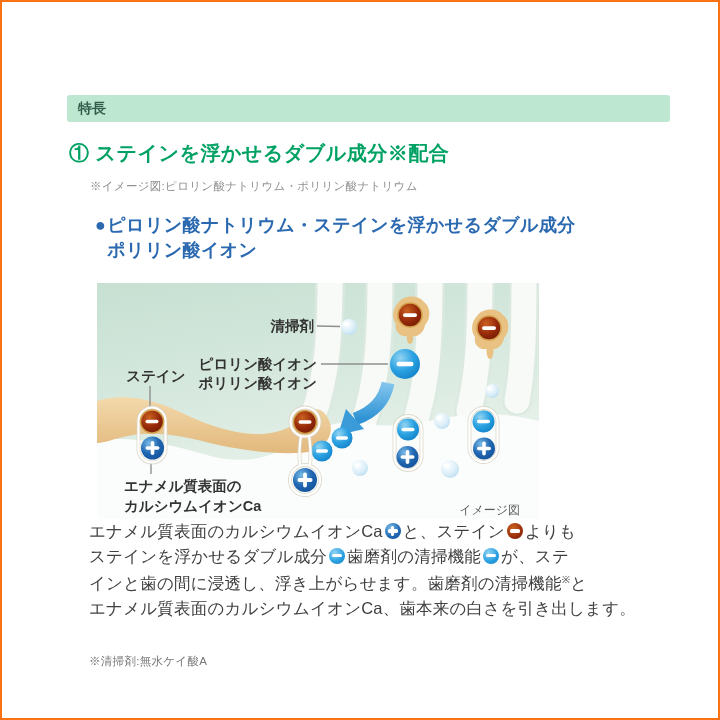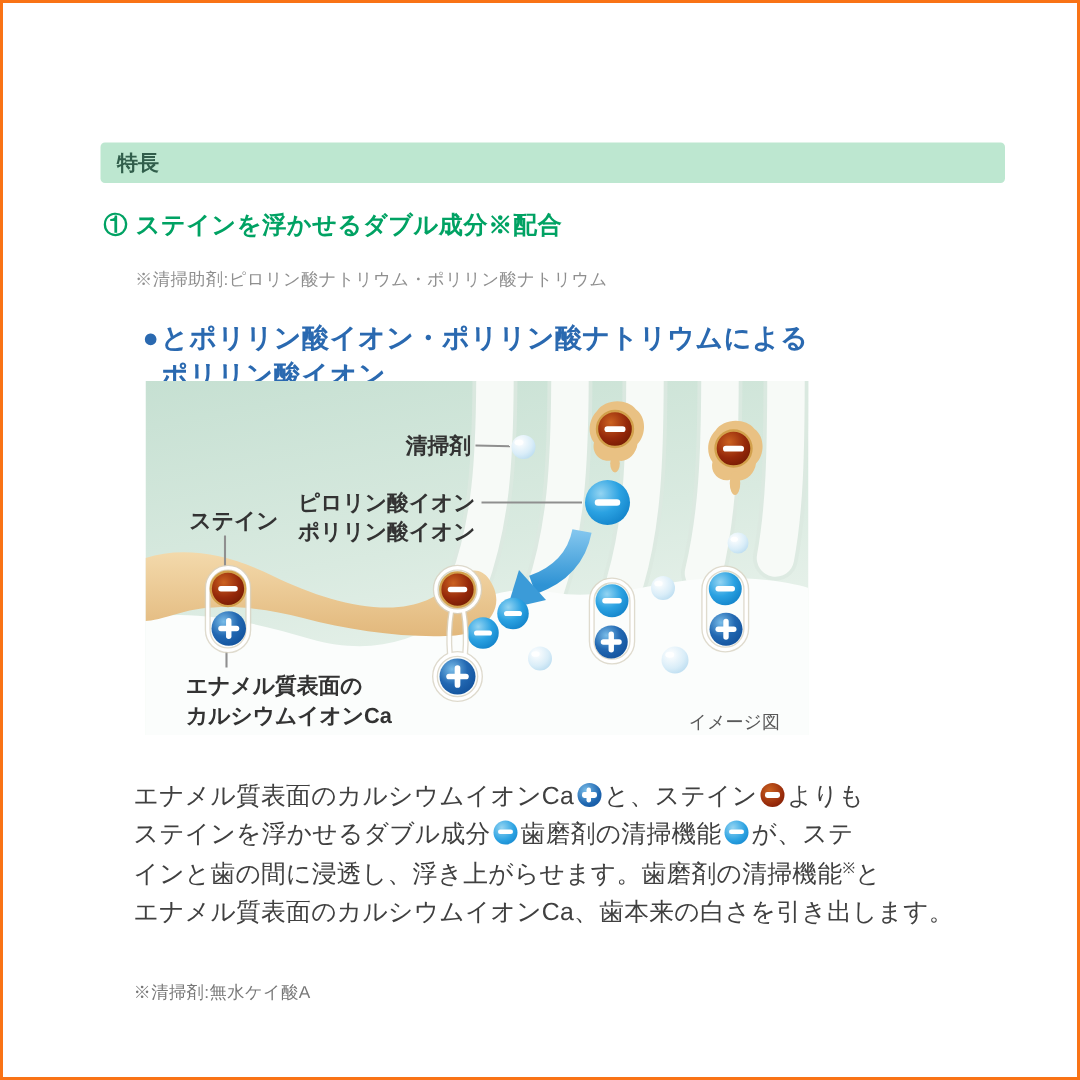--- a/index.html
+++ b/index.html
@@ -9,33 +9,33 @@
     font-family:"Liberation Sans",sans-serif;
   }
   .feature-bar{
     position:absolute;left:65px;top:93px;width:603px;height:27px;
     background:#bde7d0;border-radius:3px;
     font-size:14px;font-weight:bold;color:#315e4b;line-height:27px;
     padding-left:11px;box-sizing:border-box;
   }
   .green-heading{
     position:absolute;left:67px;top:138px;margin:0;
-    font-size:16px;font-weight:bold;color:#00a263;letter-spacing:.5px;
+    font-size:20px;font-weight:bold;color:#00a263;letter-spacing:.5px;
   }
   .note{
     position:absolute;font-size:11.5px;color:#8f8f8f;letter-spacing:.3px;
   }
   .note.top{left:88px;top:177px;}
   .note.bottom{left:87px;top:616px;color:#777;margin-top:36px;}
   .blue-heading{
     position:absolute;left:93px;top:211px;display:flex;
     font-size:18px;font-weight:bold;color:#2a69b0;line-height:1.38;letter-spacing:.4px;
   }
   .blue-heading .bullet{margin-right:1px;}
-  .diagram{position:absolute;left:95px;top:252px;width:442px;height:236px;}
+  .diagram{position:absolute;left:95px;top:281px;width:442px;height:236px;}
   .diagram svg{display:block;}
   .body-text{
     position:absolute;left:87px;top:517px;width:560px;
     font-size:16.5px;font-weight:normal;color:#404040;line-height:24.5px;letter-spacing:.2px;
   }
   .body-text sup{font-size:10px;vertical-align:6px;}
   .ion{
     display:inline-block;width:16px;height:16px;border-radius:50%;
     vertical-align:-2px;position:relative;margin:0 2px;
   }
@@ -57,26 +57,26 @@
 <body>
 
 <div class="page">
 
   <div class="feature-bar">
     <span>特長</span>
   </div>
 
   <h2 class="green-heading">① ステインを浮かせるダブル成分※配合</h2>
 
-  <div class="note top">※清掃助剤:ピロリン酸ナトリウム・ポリリン酸ナトリウム</div>
+  <div class="note top">※イメージ図:ピロリン酸ナトリウム・ポリリン酸ナトリウム</div>
 
   <div class="blue-heading">
     <span class="bullet">●</span>
     <span>
-      <span>とポリリン酸イオン・ポリリン酸ナトリウムによる</span><br>
+      <span>ピロリン酸ナトリウム・ステインを浮かせるダブル成分</span><br>
       <span>ポリリン酸イオン</span>
     </span>
   </div>
 
   <div class="diagram">
     <svg width="442" height="236" viewBox="0 0 442 236">
       <defs>
         <linearGradient id="gMint" x1="0" y1="0" x2="0.35" y2="1">
           <stop offset="0" stop-color="#c6e0d2"></stop>
             <stop offset="0.55" stop-color="#d9eae0"></stop>

